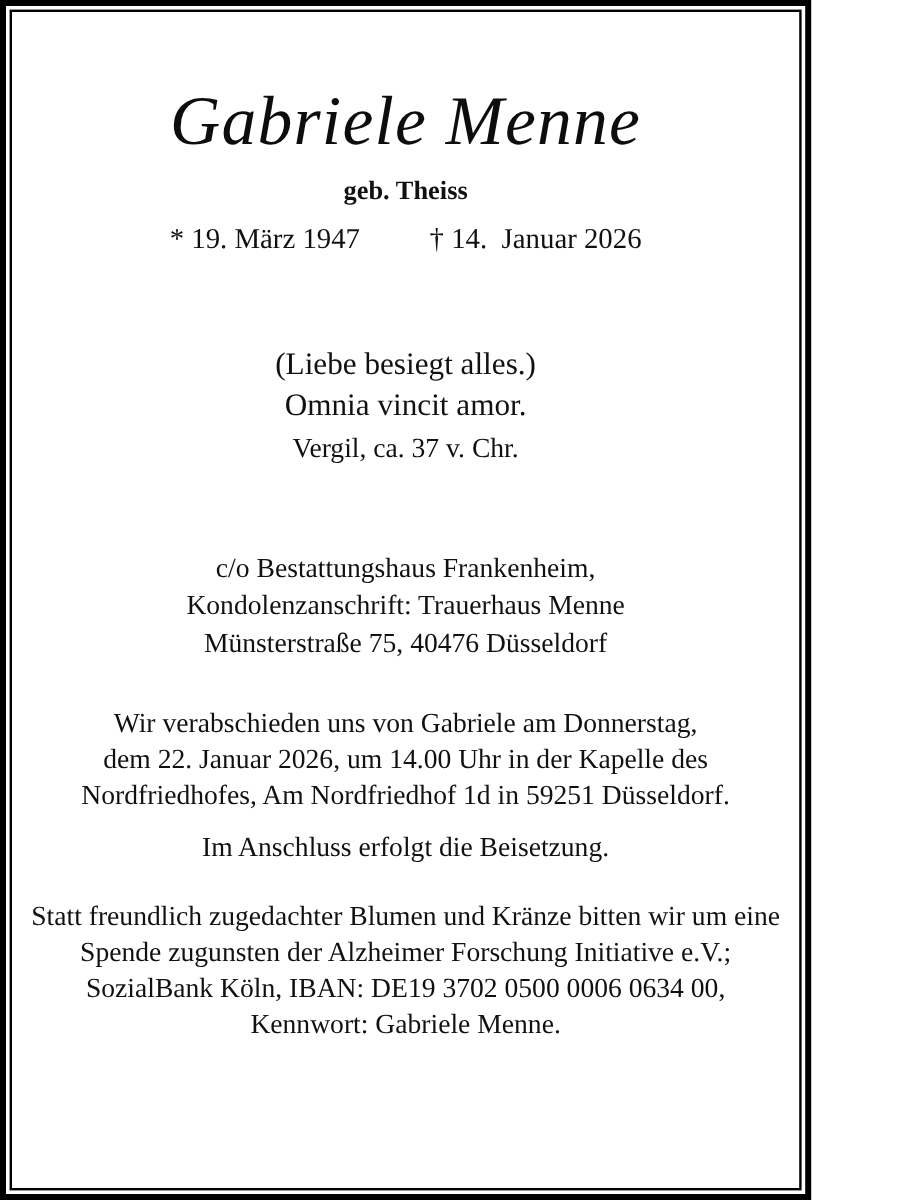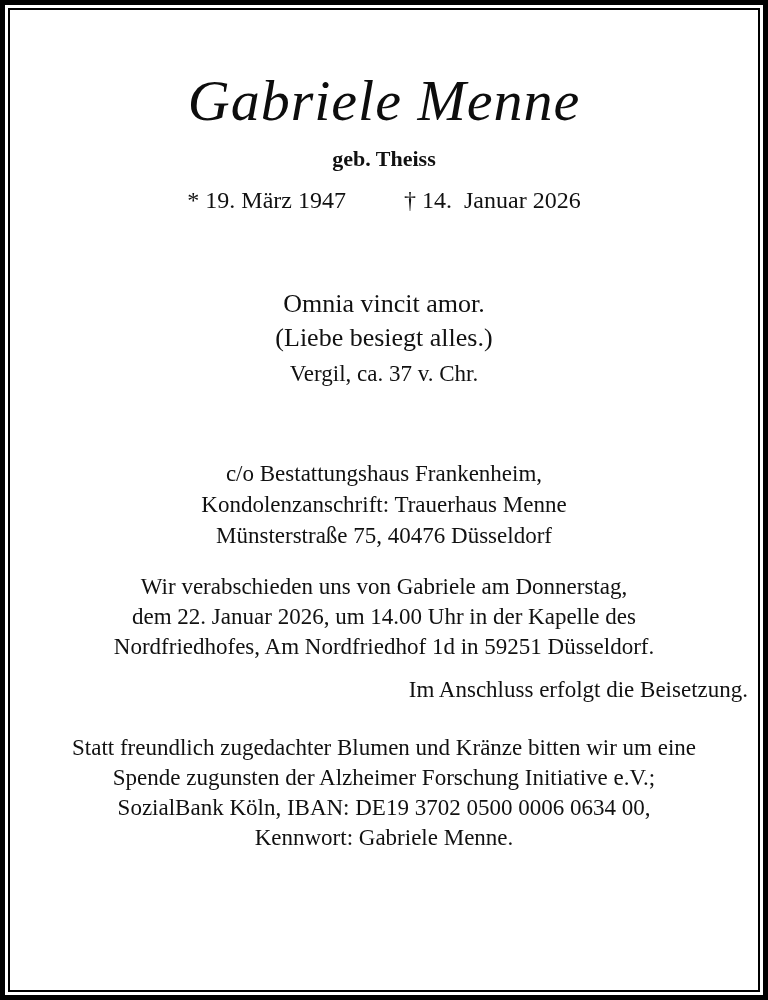--- a/index.html
+++ b/index.html
@@ -6,21 +6,21 @@
     margin: 0;
     padding: 0;
     width: 768px;
     height: 1000px;
     background: #ffffff;
     font-family: "Liberation Serif", serif;
     color: #111111;
   }
   .page {
     position: relative;
-    width: 768px;
+    width: 676px;
     height: 1000px;
     background: #ffffff;
     box-sizing: border-box;
   }
   
   .frame-outer {
     position: absolute;
     inset: 0;
     border: 5px solid #000000;
     box-sizing: border-box;
@@ -75,29 +75,28 @@
     margin-top: 30px;
     font-size: 24px;
     line-height: 31px;
   }
   .condolence {
     margin-top: 72px;
     font-size: 23px;
     line-height: 31px;
   }
   .farewell {
-    margin-top: 21px;
+    margin-top: 37px;
     font-size: 23px;
     line-height: 30px;
   }
   .burial {
     margin-top: 13px;
     font-size: 23px;
     line-height: 30px;
-    text-align: right;
   }
   .donation {
     margin-top: 28px;
     font-size: 23px;
     line-height: 30px;
   }
   .line { white-space: pre; }
 </style>
 </head>
 <body>
@@ -110,22 +109,22 @@
       <div class="title">Gabriele Menne</div>
 
       <div class="maiden">geb. Theiss</div>
 
       <div class="dates">
         <span class="line">* 19. März 1947</span>
         <span class="line">† 14.  Januar 2026</span>
       </div>
 
       <div class="quote">
+        <div class="line">(Liebe besiegt alles.)</div>
         <div class="line">Omnia vincit amor.</div>
-        <div class="line">(Liebe besiegt alles.)</div>
       </div>
       <div class="quote-attr">Vergil, ca. 37 v. Chr.</div>
 
 
       <div class="condolence">
         <div class="line">c/o Bestattungshaus Frankenheim,</div>
         <div class="line">Kondolenzanschrift: Trauerhaus Menne</div>
         <div class="line">Münsterstraße 75, 40476 Düsseldorf</div>
       </div>
 

